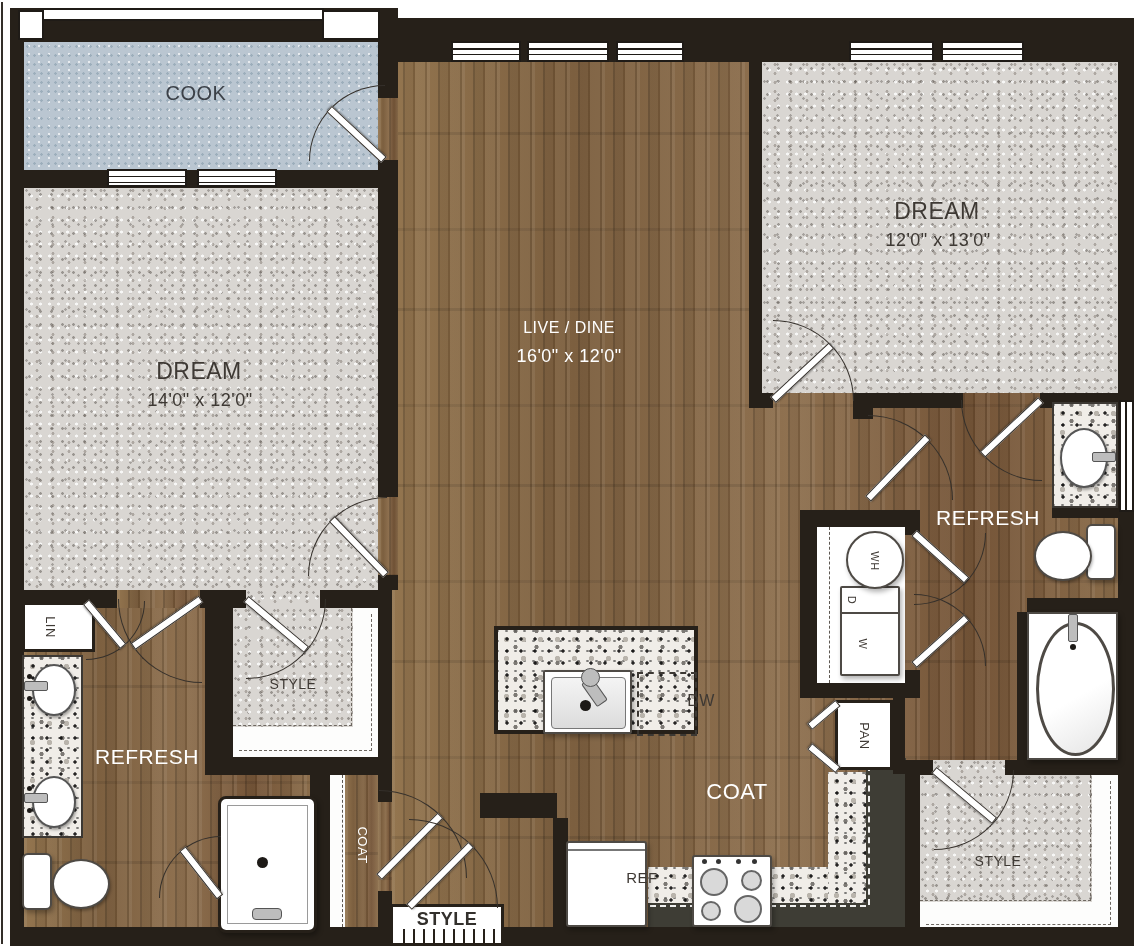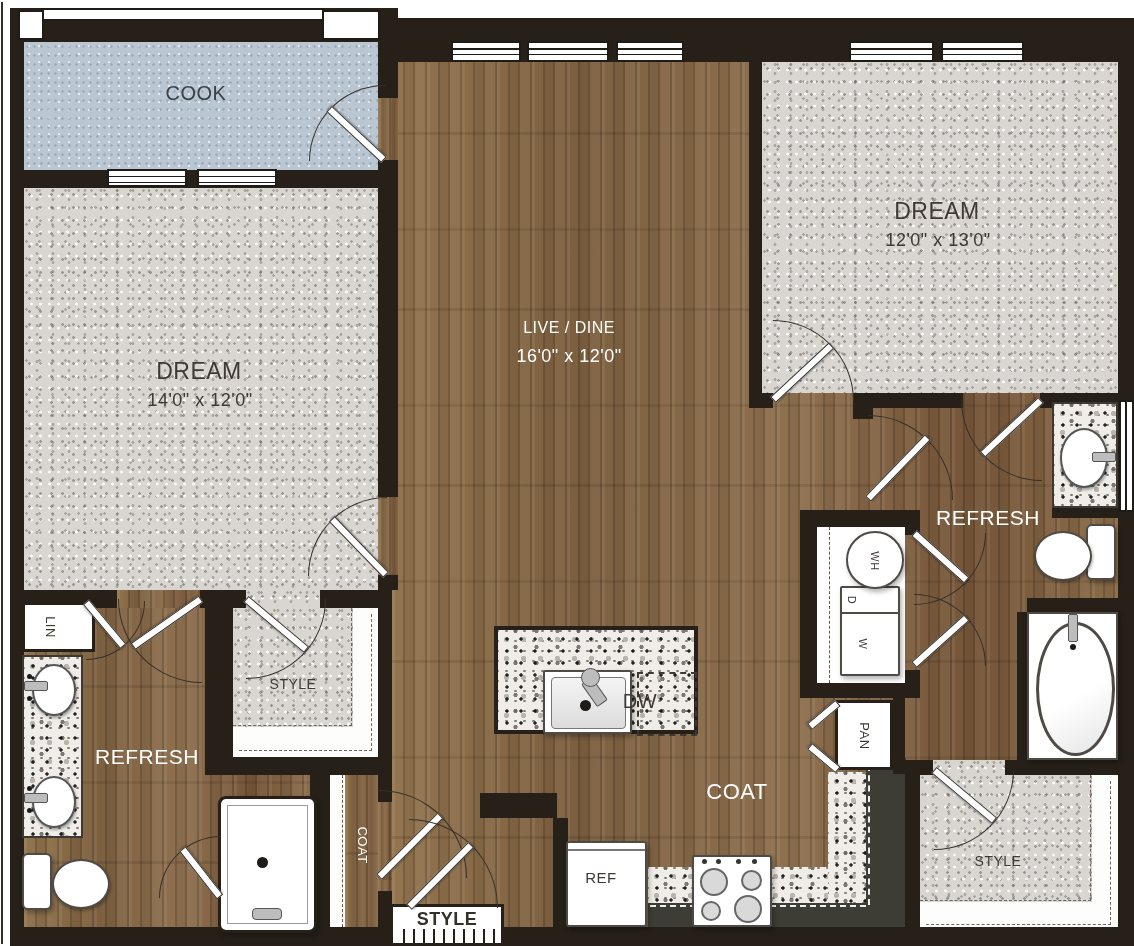--- a/index.html
+++ b/index.html
@@ -289,18 +289,18 @@
   <div class="lbl light" style="left:737px;top:792px;font-size:22px">COAT</div>
 
   <div class="lbl vert light" style="left:362px;top:845px;font-size:13px">COAT</div>
   <div class="lbl vert" style="left:50px;top:627px;font-size:13px">LIN</div>
   <div class="lbl vert" style="left:864px;top:736px;font-size:13px">PAN</div>
 
   <div class="lbl vert" style="left:875px;top:561px;font-size:11px">WH</div>
   <div class="lbl vert" style="left:852px;top:600px;font-size:11px">D</div>
   <div class="lbl vert" style="left:863px;top:644px;font-size:11px">W</div>
 
-  <div class="lbl" style="left:640px;top:701px;font-size:20px">DW</div>
-  <div class="lbl" style="left:601px;top:877px;font-size:15px">REF</div>
+  <div class="lbl" style="left:701px;top:701px;font-size:16px">DW</div>
+  <div class="lbl" style="left:642px;top:877px;font-size:15px">REF</div>
 
   <div class="lbl" style="left:447px;top:919px;font-size:18px;font-weight:bold;color:#33302c">STYLE</div>
 
 </div>
 
 </body></html>

